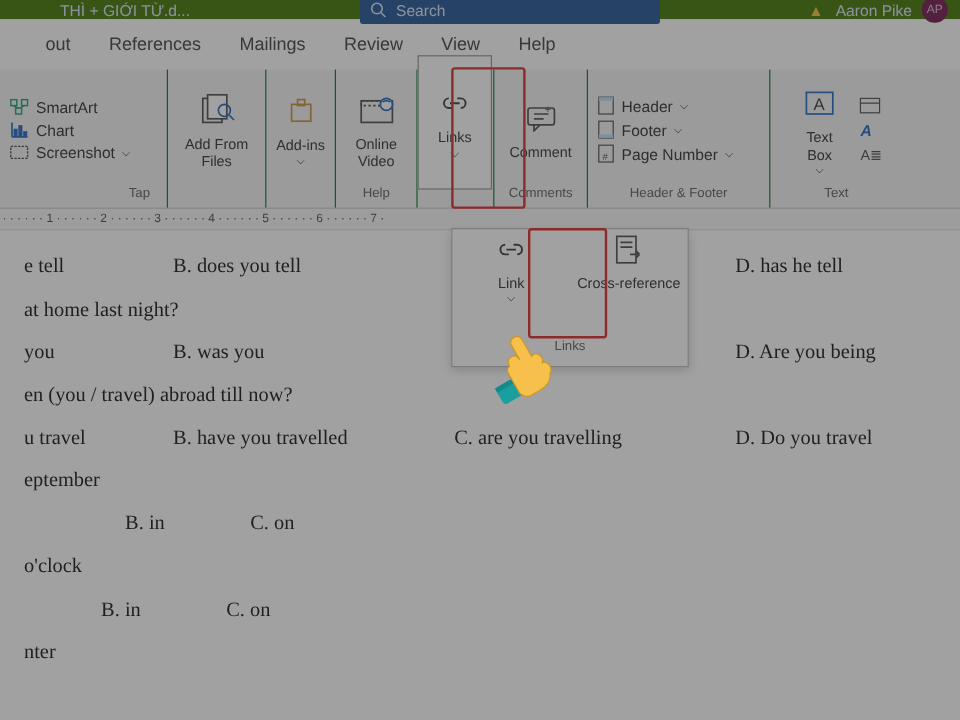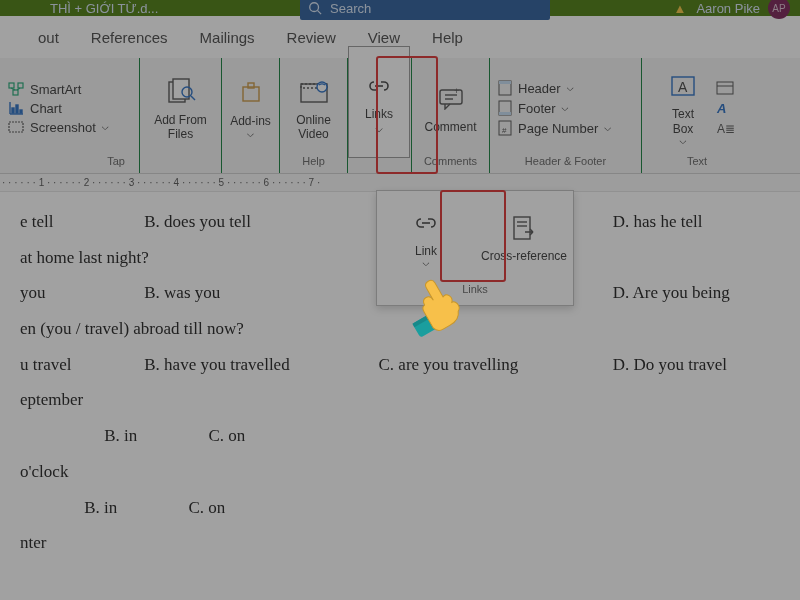--- a/index.html
+++ b/index.html
@@ -27,21 +27,21 @@
   .links-outline{position:absolute;left:376px;top:-2px;width:62px;height:118px;border:2px solid #d33;border-radius:3px;pointer-events:none;}
 
   .ruler{height:18px;background:#f9f9f9;border-bottom:1px solid #e4e4e4;font-size:10px;color:#555;white-space:pre;padding-left:2px;display:flex;align-items:center;}
 
   .page{padding:12px 20px;font-family:"Times New Roman",serif;font-size:17px;line-height:2.1;color:#222;}
   .page span.opt{display:inline-block;}
 
   
   .linkpanel{position:absolute;left:376px;top:190px;width:198px;height:116px;background:#fff;border:1px solid #bfbfbf;box-shadow:0 3px 8px rgba(0,0,0,.18);z-index:20;}
   .linkpanel .row1{display:flex;height:92px;}
-  .linkpanel .cell{flex:1;display:flex;flex-direction:column;align-items:center;justify-content:center;font-size:12px;color:#3a3a3a;cursor:pointer;}
+  .linkpanel .cell{flex:1;display:flex;flex-direction:column;align-items:center;font-size:12px;color:#3a3a3a;cursor:pointer;}
   .linkpanel .cell .pic{height:34px;display:flex;align-items:center;justify-content:center;margin-bottom:4px;}
   .linkpanel .lbl{height:20px;text-align:center;font-size:11px;color:#666;border-top:0;}
   .bookmark-outline{position:absolute;left:440px;top:190px;width:66px;height:92px;border:2px solid #d33;border-radius:3px;z-index:25;pointer-events:none;}
 
   
   .dim{position:absolute;left:0;top:0;width:800px;height:600px;background:rgba(30,30,30,.42);z-index:50;pointer-events:none;}
 
   
   .hand{position:absolute;left:400px;top:270px;z-index:60;pointer-events:none;}
 

